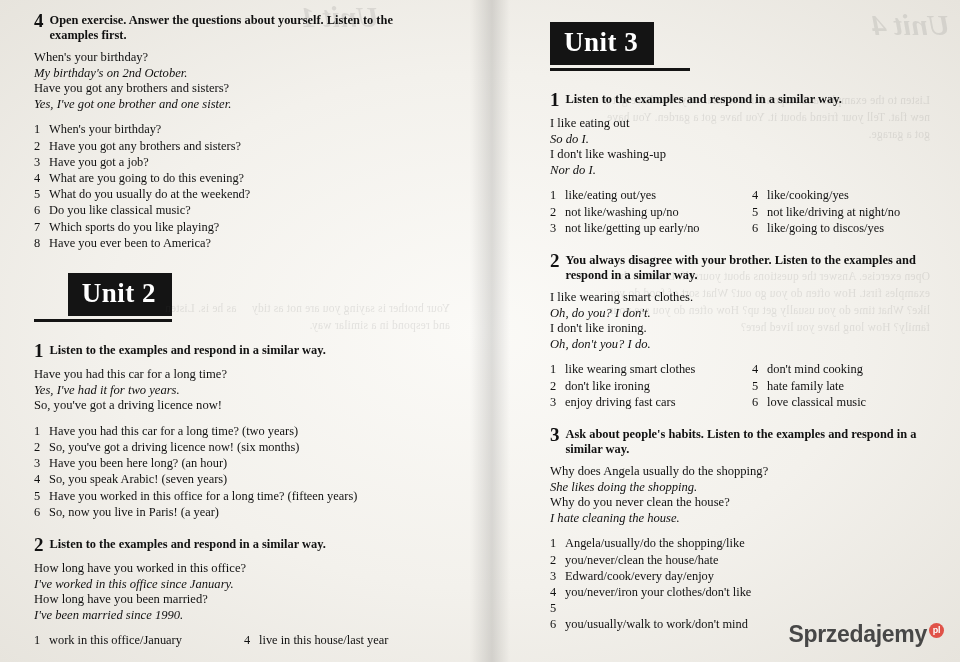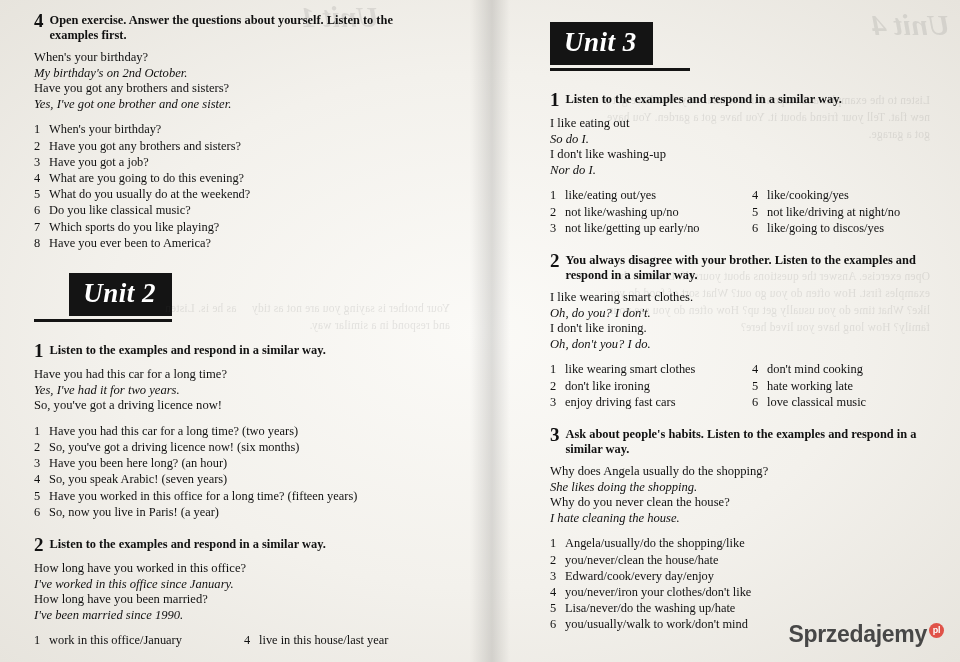--- a/index.html
+++ b/index.html
@@ -41,21 +41,20 @@
     user-select:none;
     transform:scaleX(-1);
   }
 
   h2.unit{
     display:inline-block;
     background:#141414;
     color:#fff;
     font-family:"Liberation Serif", serif;
     font-weight:bold;
-    font-style:italic;
     font-size:27px;
     line-height:1;
     padding:7px 16px 9px 14px;
     margin:0;
     letter-spacing:.5px;
   }
   .unit-wrap{margin:22px 0 18px 0;}
   .unit-rule{
     height:3px;background:#141414;margin-top:3px;
   }
@@ -322,21 +321,21 @@
       <li>
           <span class="n">4</span>
           <span>don't mind cooking</span>
         </li>
       <li>
           <span class="n">2</span>
           <span>don't like ironing</span>
         </li>
       <li>
           <span class="n">5</span>
-          <span>hate working late</span>
+          <span>hate family late</span>
         </li>
       <li>
           <span class="n">3</span>
           <span>enjoy driving fast cars</span>
         </li>
       <li>
           <span class="n">6</span>
           <span>love classical music</span>
         </li>
     </ol>
@@ -363,21 +362,20 @@
       <li>
           <span class="n">3</span>
           <span>Edward/cook/every day/enjoy</span>
         </li>
       <li>
           <span class="n">4</span>
           <span>you/never/iron your clothes/don't like</span>
         </li>
       <li>
           <span class="n">5</span>
-          <span>Lisa/never/do the washing up/hate</span>
         </li>
       <li>
           <span class="n">6</span>
           <span>you/usually/walk to work/don't mind</span>
         </li>
     </ol>
 
   </div>
 
   <div class="wm">

